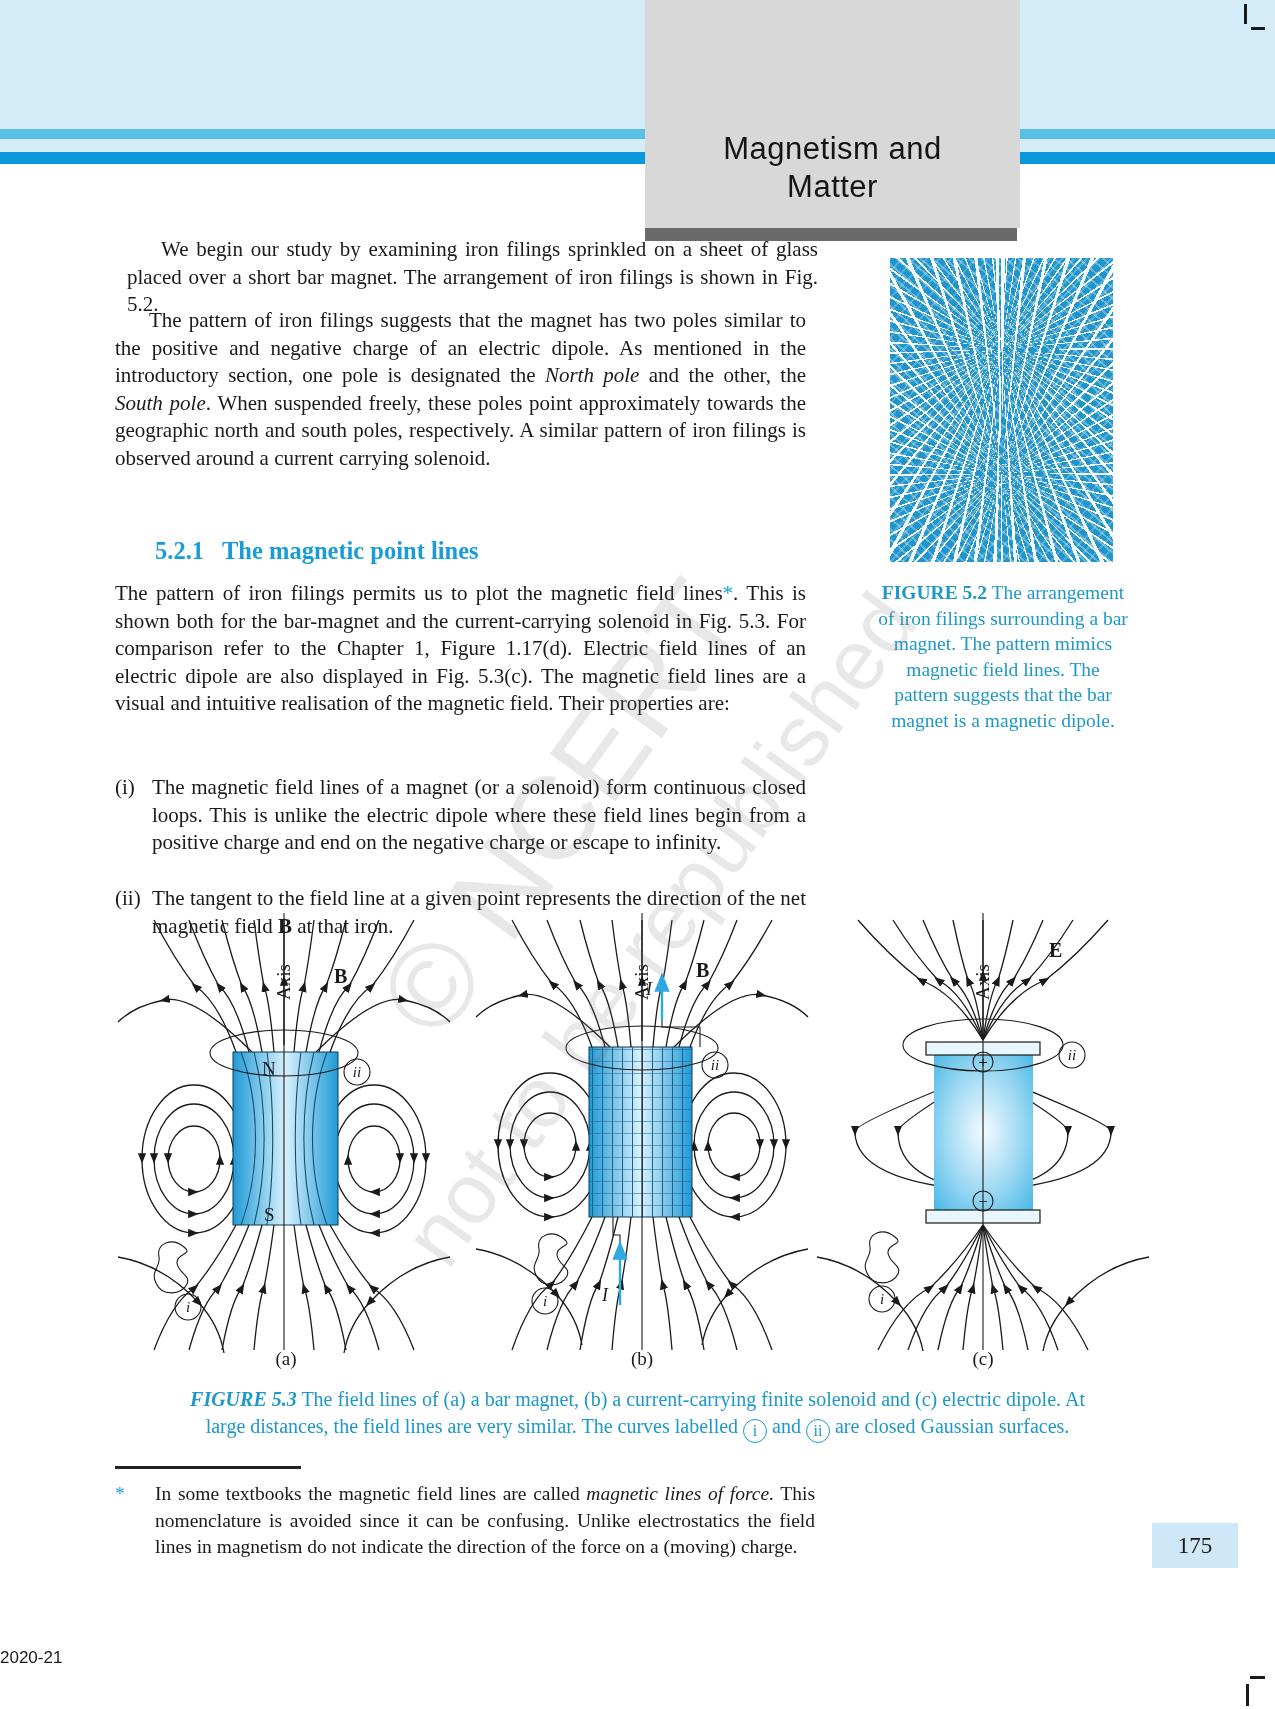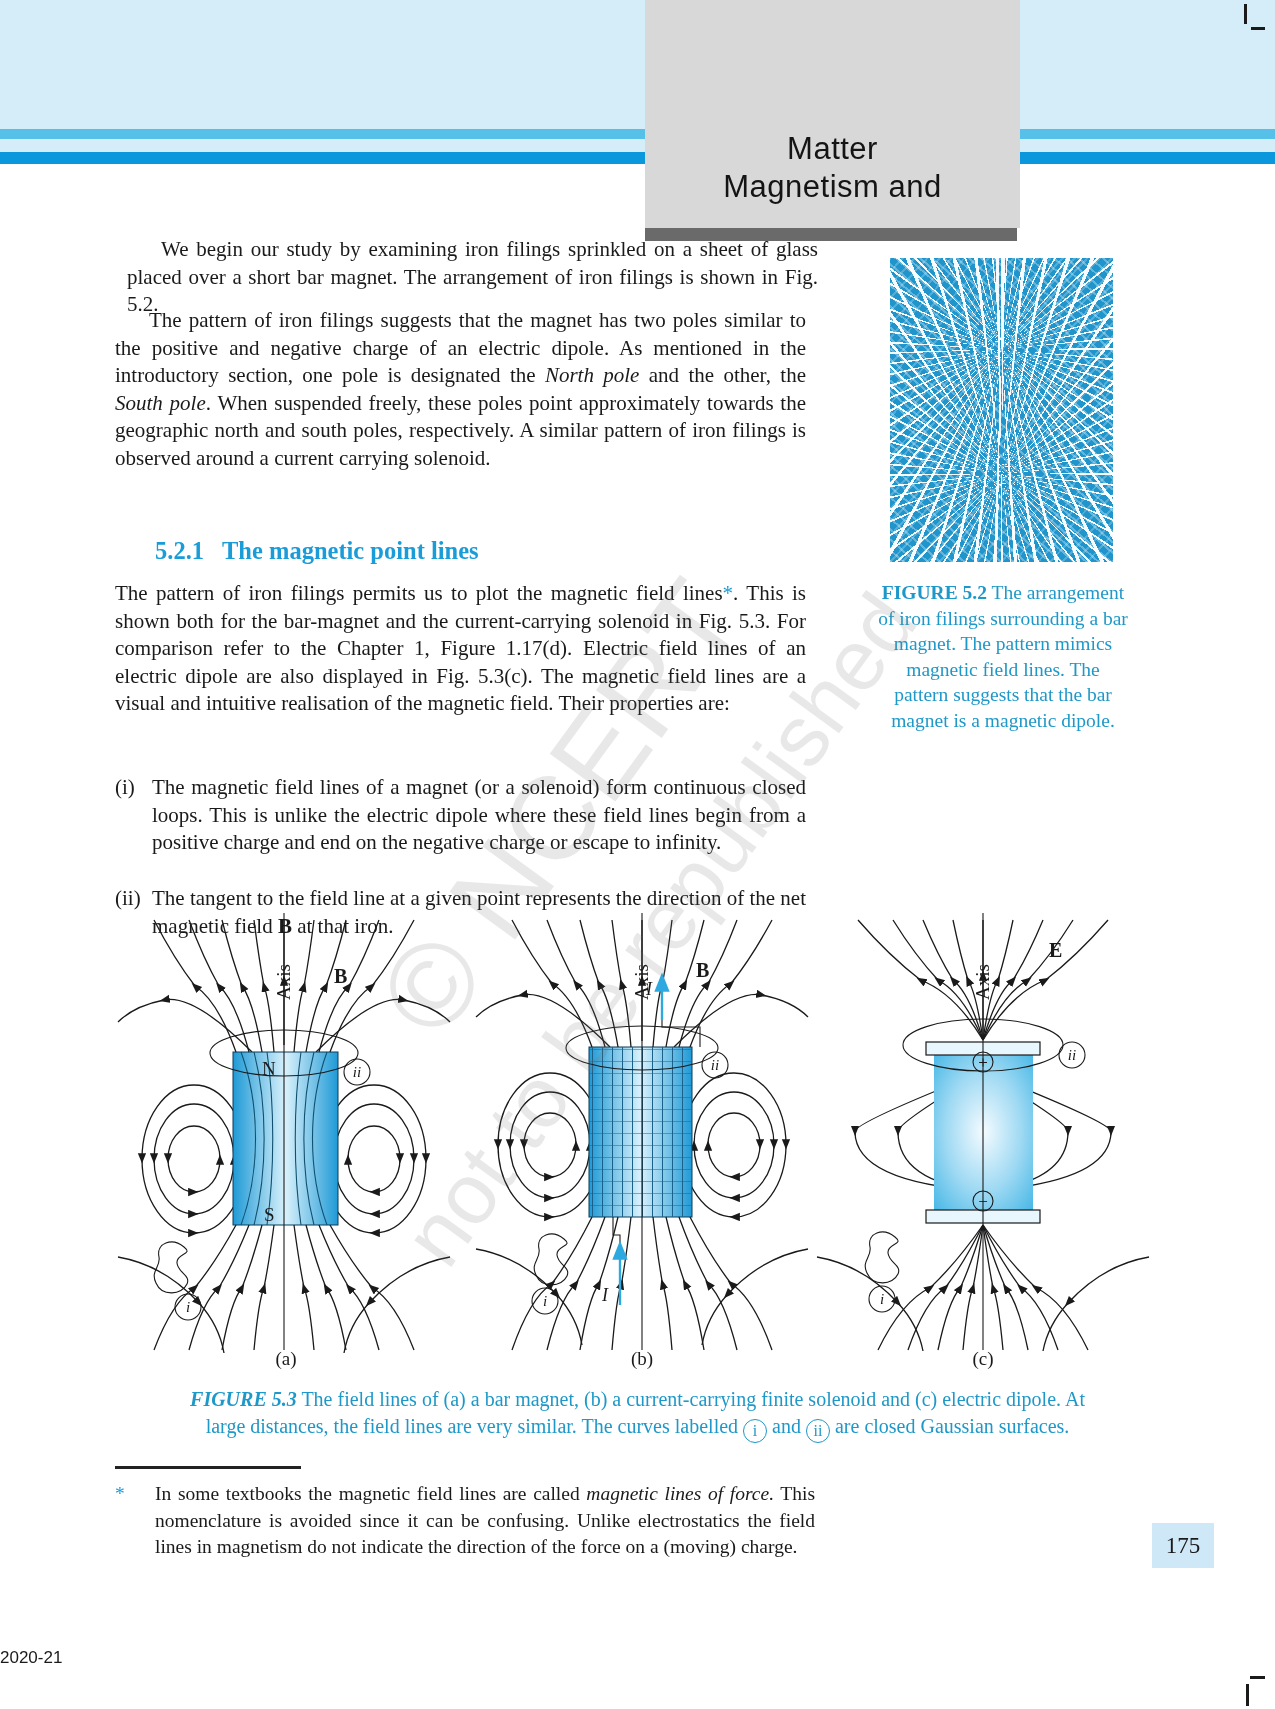--- a/index.html
+++ b/index.html
@@ -49,41 +49,41 @@
   .fig53cap{position:absolute;left:187px;top:1386px;width:901px;text-align:center;
       color:#1e98c8;font-size:20px;line-height:27px;}
   .fig53cap b{font-weight:bold;font-style:italic;}
   .circ{display:inline-block;width:22px;height:22px;line-height:21px;border:1.4px solid #1e98c8;
       border-radius:50%;text-align:center;font-size:16px;vertical-align:-3px;}
   
   .footrule{position:absolute;left:115px;top:1466px;width:186px;height:3px;background:#222;}
   .footnote{position:absolute;left:115px;top:1481px;width:700px;display:flex;
       font-size:19.5px;line-height:26.5px;text-align:justify;}
   .footnote .mk{width:40px;flex:none;color:#1b9ad6;}
-  .pagebox{position:absolute;left:1152px;top:1523px;width:62px;height:45px;background:#cfe8f8;
+  .pagebox{position:absolute;left:1152px;top:1523px;width:86px;height:45px;background:#cfe8f8;
       text-align:center;line-height:45px;font-size:23px;}
   .pgfooter{position:absolute;left:0;top:1648px;width:1275px;text-align:left;font-size:17px;
       font-family:"Liberation Sans",sans-serif;}
   
   .wm{position:absolute;color:rgba(110,110,110,.16);font-family:"Liberation Sans",sans-serif;
       white-space:nowrap;pointer-events:none;z-index:5;}
   .wm1{left:260px;top:740px;width:600px;font-size:118px;transform:rotate(-54deg);text-align:center;}
   .wm2{left:210px;top:880px;width:900px;font-size:86px;transform:rotate(-54deg);text-align:center;}
 </style>
 </head>
 <body>
 
 <div id="page">
 
   <div class="band"></div>
   <div class="chapterbox"></div>
   <div class="chapterbar"></div>
   <div class="chaptertitle">
+    <div>Magnetism and</div>
     <div>Matter</div>
-    <div>Magnetism and</div>
   </div>
 
   <div class="crop" style="left:1244px;top:4px;width:3px;height:20px;"></div>
   <div class="crop" style="left:1251px;top:27px;width:14px;height:3px;"></div>
   <div class="crop" style="left:1250px;top:1676px;width:15px;height:3px;"></div>
   <div class="crop" style="left:1246px;top:1684px;width:3px;height:22px;"></div>
 
   <div class="wm wm1">© NCERT</div>
   <div class="wm wm2">not to be republished</div>
 

